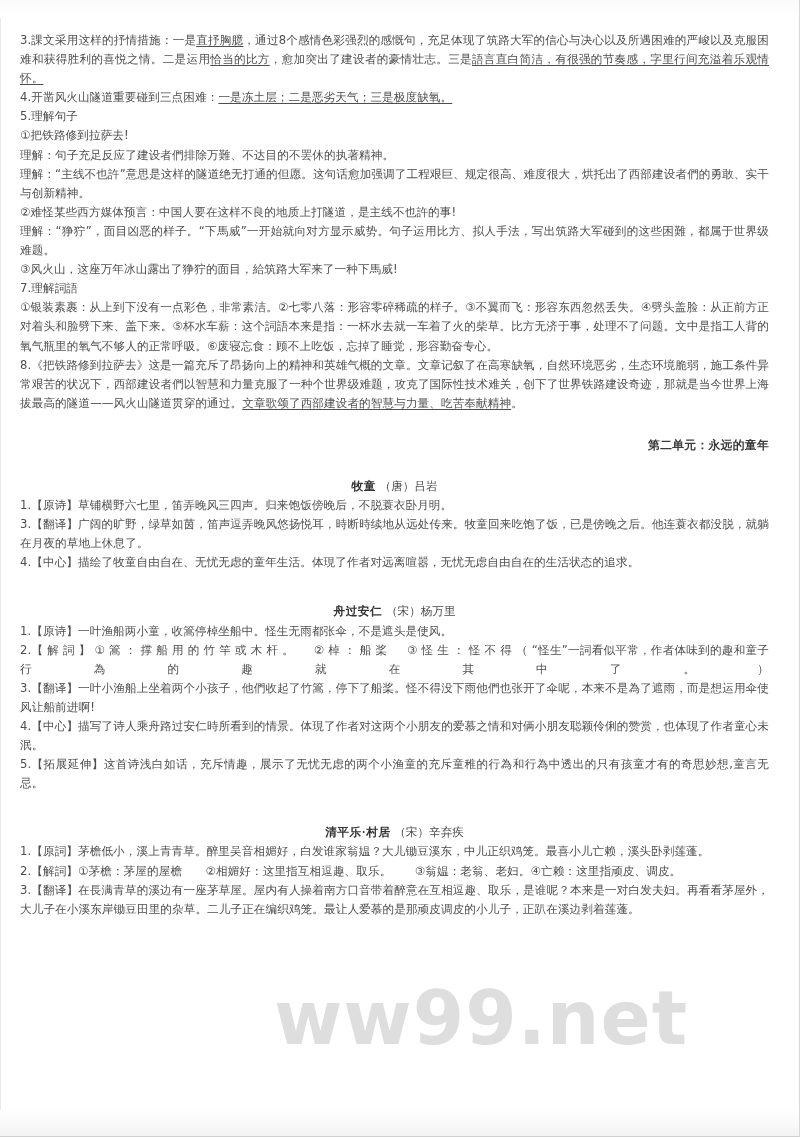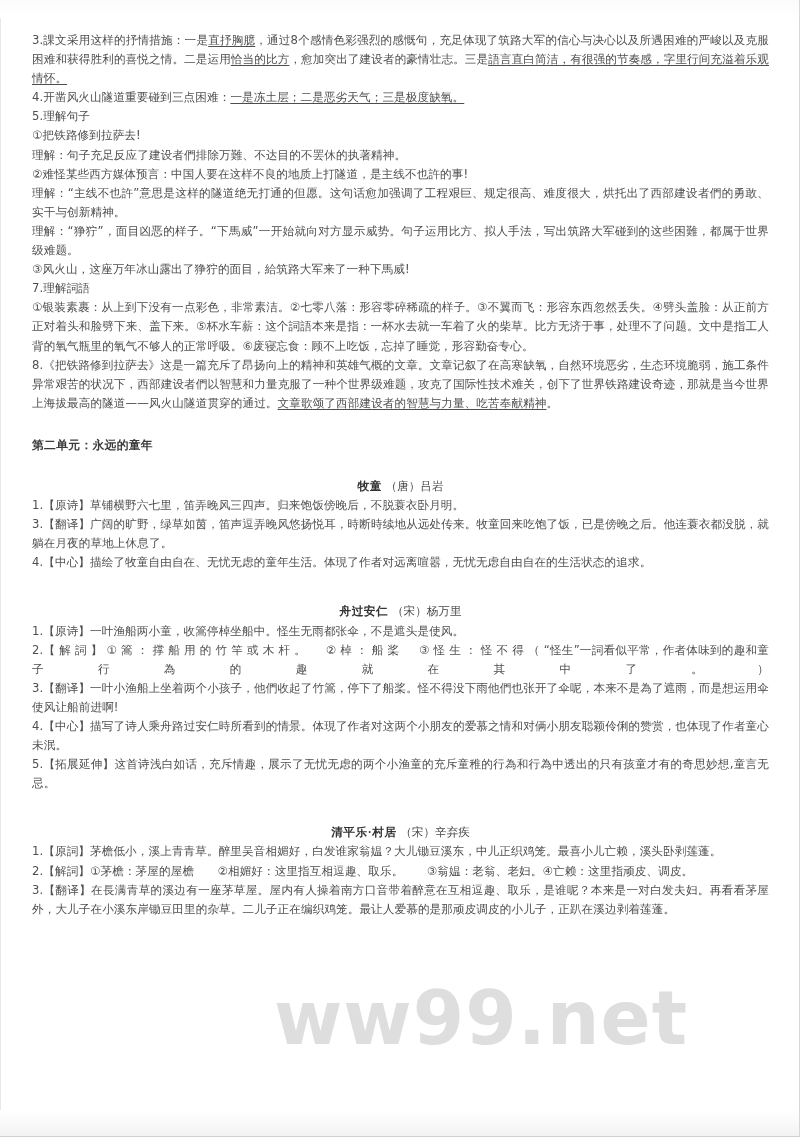--- a/index.html
+++ b/index.html
@@ -60,42 +60,42 @@
     color: #dddddd;
     opacity: 0.95;
     white-space: nowrap;
     pointer-events: none;
     z-index: 0;
   }
 
   .content {
     position: relative;
     z-index: 2;
-    padding: 31px 30px 0 32px;
+    padding: 31px 30px 0 20px;
   }
 
   
   p {
     margin: 0;
     font-size: 11.6px;
     line-height: 19.1px;
     color: #4e4e4e;
     font-family: "DejaVu Sans", "Liberation Sans", sans-serif;
     text-align: justify;
     text-justify: inter-character;
     letter-spacing: 0.1px;
     filter: blur(0.18px);
   }
 
   p.j { text-align: justify; }
 
   .u { text-decoration: underline; text-underline-offset: 2px; }
 
   .unit-title {
-    text-align: left;
+    text-align: right;
     font-weight: bold;
     font-size: 11.8px;
     color: #3a3a3a;
     line-height: 19.1px;
     letter-spacing: 0.3px;
   }
   .lesson-title {
     font-weight: bold;
     font-size: 11.8px;
     color: #3a3a3a;
@@ -136,22 +136,22 @@
   <div class="watermark">ww99.net</div>
 
   <div class="content">
 
     <div id="section-one">
         <p class="j"><span>3.課文采用这样的抒情措施：一是</span><span class="u">直抒胸臆</span><span>，通过8个感情色彩强烈的感慨句，充足体现了筑路大军的信心与决心以及所遇困难的严峻以及克服困难和获得胜利的喜悦之情。二是运用</span><span class="u">恰当的比方</span><span>，愈加突出了建设者的豪情壮志。三是</span><span class="u">語言直白简洁，有很强的节奏感，字里行间充溢着乐观情怀。</span></p>
         <p class="j"><span>4.开凿风火山隧道重要碰到三点困难：</span><span class="u">一是冻土层；二是恶劣天气；三是极度缺氧。</span></p>
         <p class="j"><span>5.理解句子</span></p>
         <p class="j"><span>①把铁路修到拉萨去!</span></p>
         <p class="j"><span>理解：句子充足反应了建设者們排除万難、不达目的不罢休的执著精神。</span></p>
+        <p class="j"><span>理解：“主线不也許”意思是这样的隧道绝无打通的但愿。这句话愈加强调了工程艰巨、规定很高、难度很大，烘托出了西部建设者們的勇敢、实干与创新精神。</span></p>
         <p class="j"><span>②难怪某些西方媒体预言：中国人要在这样不良的地质上打隧道，是主线不也許的事!</span></p>
-        <p class="j"><span>理解：“主线不也許”意思是这样的隧道绝无打通的但愿。这句话愈加强调了工程艰巨、规定很高、难度很大，烘托出了西部建设者們的勇敢、实干与创新精神。</span></p>
         <p class="j"><span>理解：“狰狞”，面目凶恶的样子。“下馬威”一开始就向对方显示威势。句子运用比方、拟人手法，写出筑路大军碰到的这些困難，都属于世界级难题。</span></p>
         <p class="j"><span>③风火山，这座万年冰山露出了狰狞的面目，給筑路大军来了一种下馬威!</span></p>
         <p class="j"><span>7.理解詞語</span></p>
         <p class="j"><span>①银装素裹：从上到下没有一点彩色，非常素洁。②七零八落：形容零碎稀疏的样子。③不翼而飞：形容东西忽然丢失。④劈头盖脸：从正前方正对着头和脸劈下来、盖下来。⑤杯水车薪：这个詞語本来是指：一杯水去就一车着了火的柴草。比方无济于事，处理不了问题。文中是指工人背的氧气瓶里的氧气不够人的正常呼吸。⑥废寝忘食：顾不上吃饭，忘掉了睡觉，形容勤奋专心。</span></p>
         <p class="j"><span>8.《把铁路修到拉萨去》这是一篇充斥了昂扬向上的精神和英雄气概的文章。文章记叙了在高寒缺氧，自然环境恶劣，生态环境脆弱，施工条件异常艰苦的状况下，西部建设者們以智慧和力量克服了一种个世界级难题，攻克了国际性技术难关，创下了世界铁路建设奇迹，那就是当今世界上海拔最高的隧道——风火山隧道贯穿的通过。</span><span class="u">文章歌颂了西部建设者的智慧与力量、吃苦奉献精神</span><span>。</span></p>
       </div>
 
     <div class="gap-lg"></div>
 
     <div class="unit-title">第二单元：永远的童年</div>

